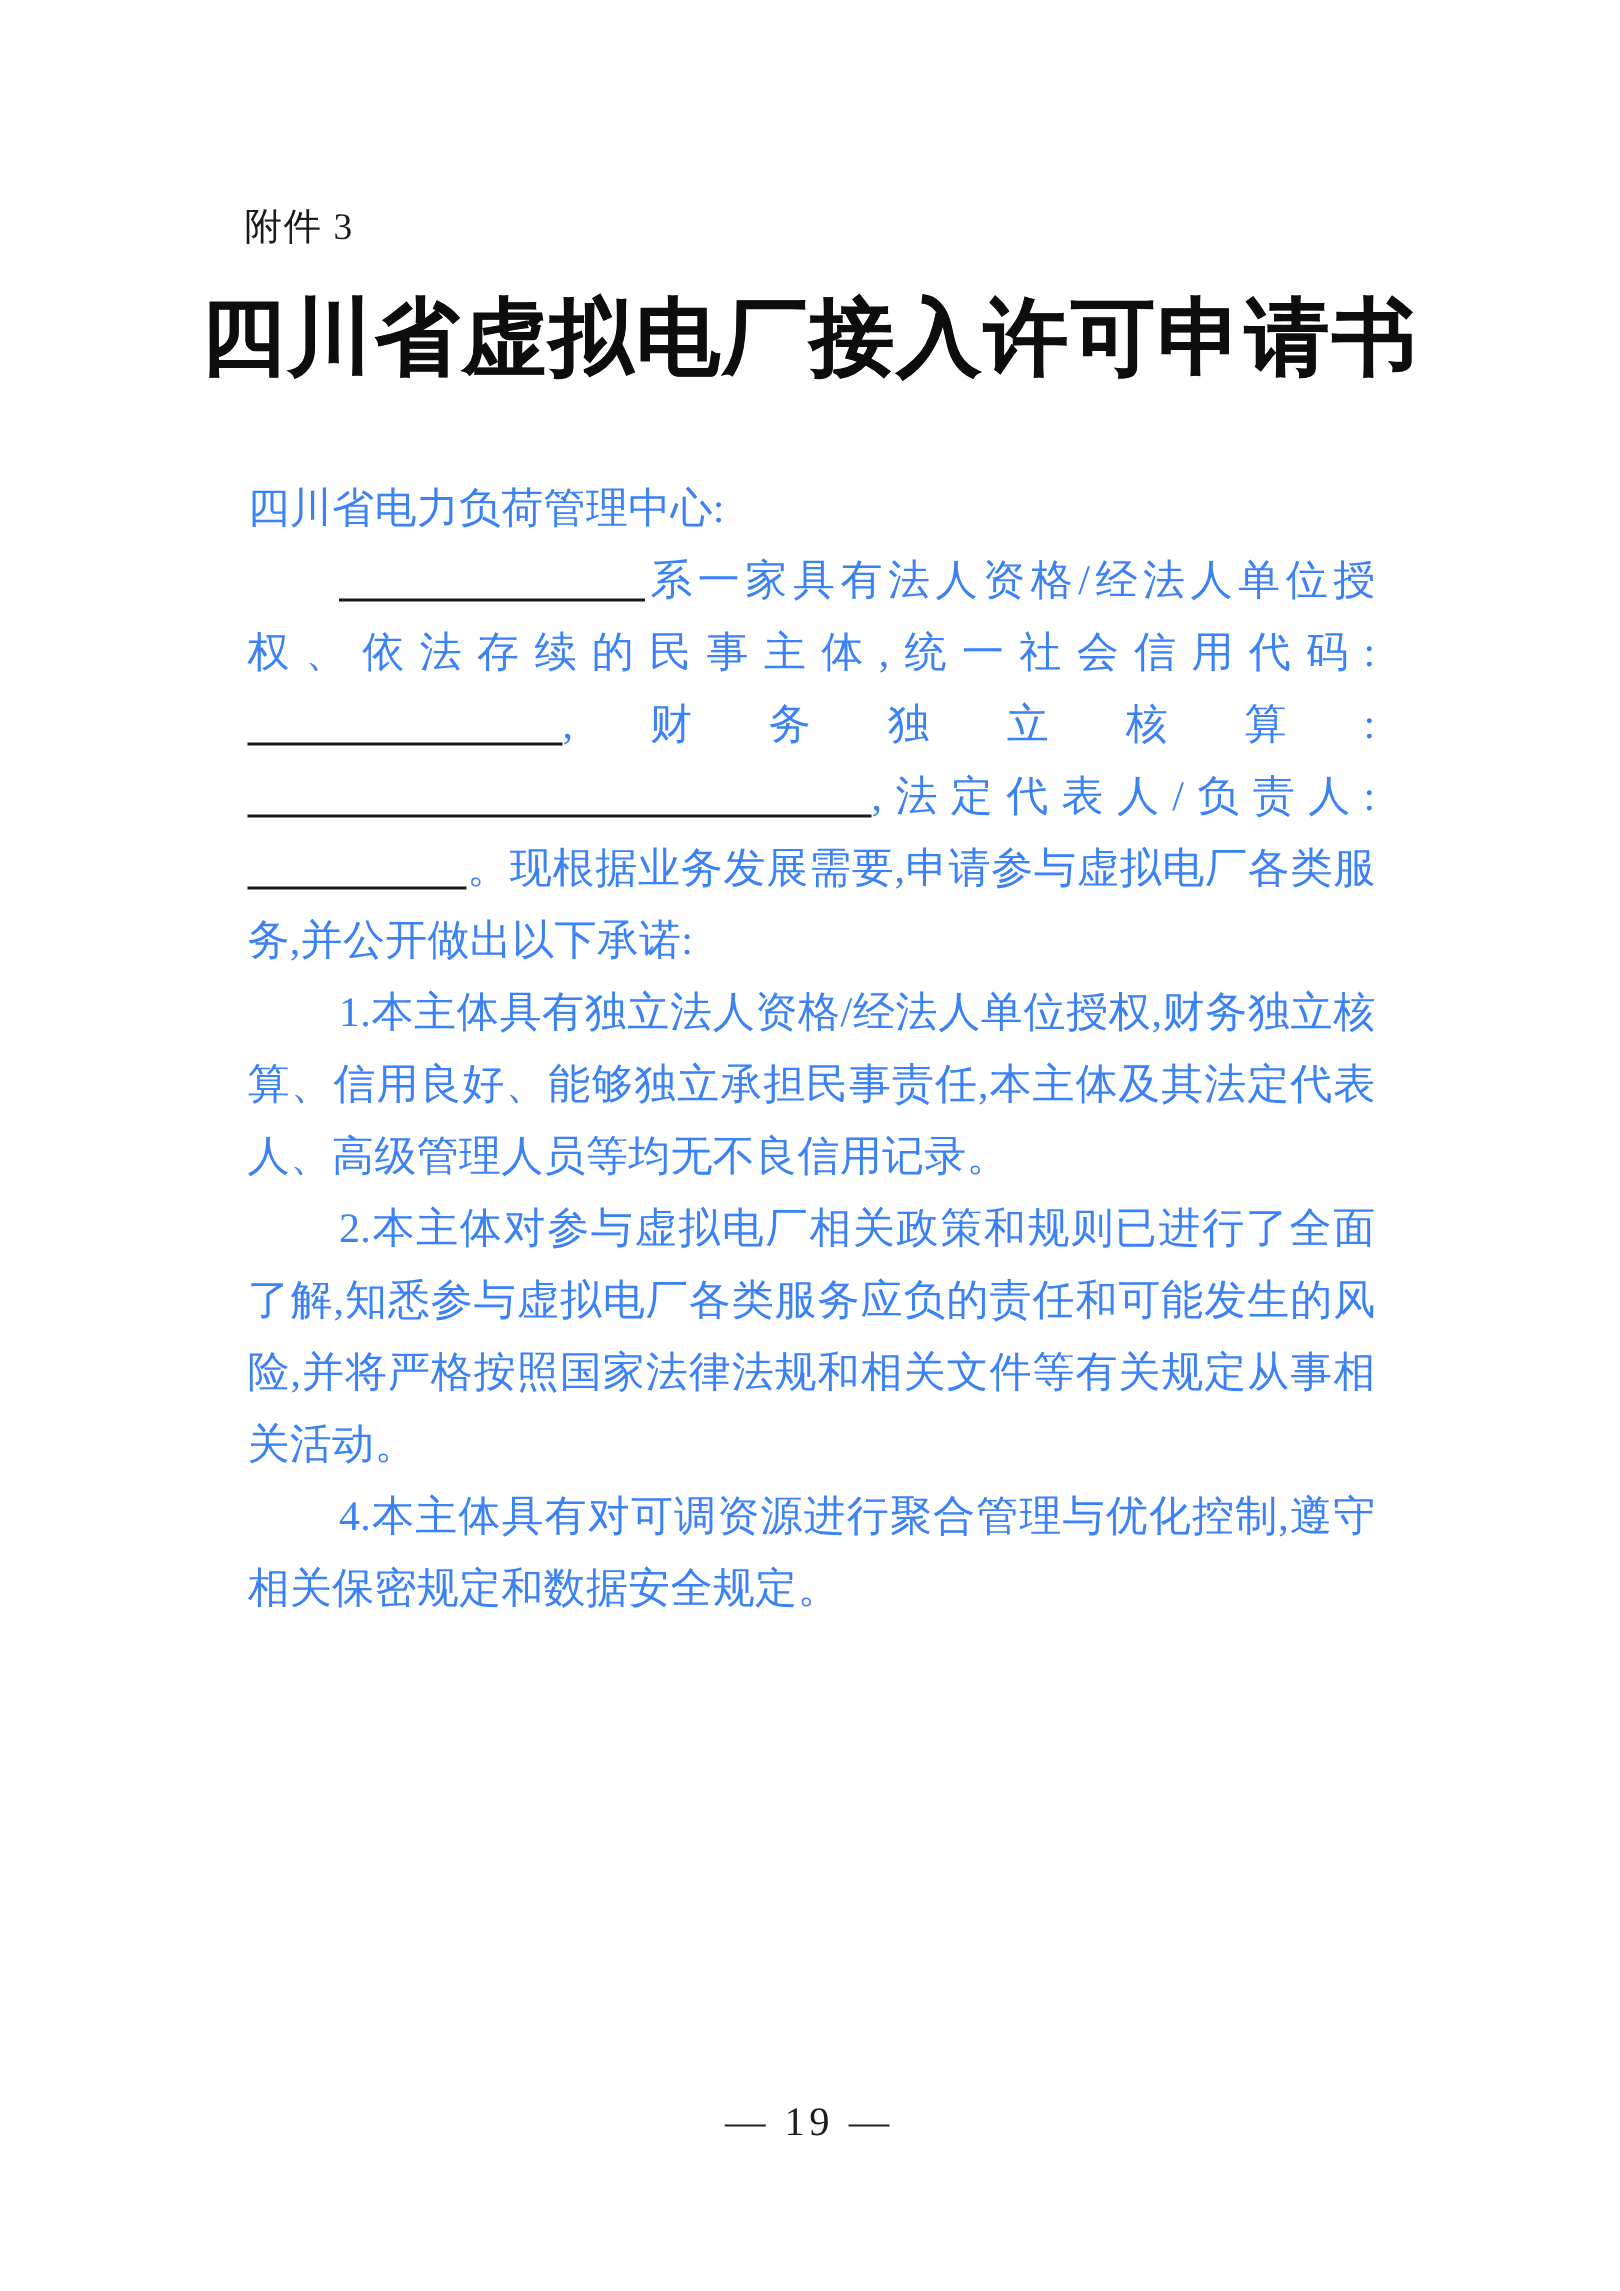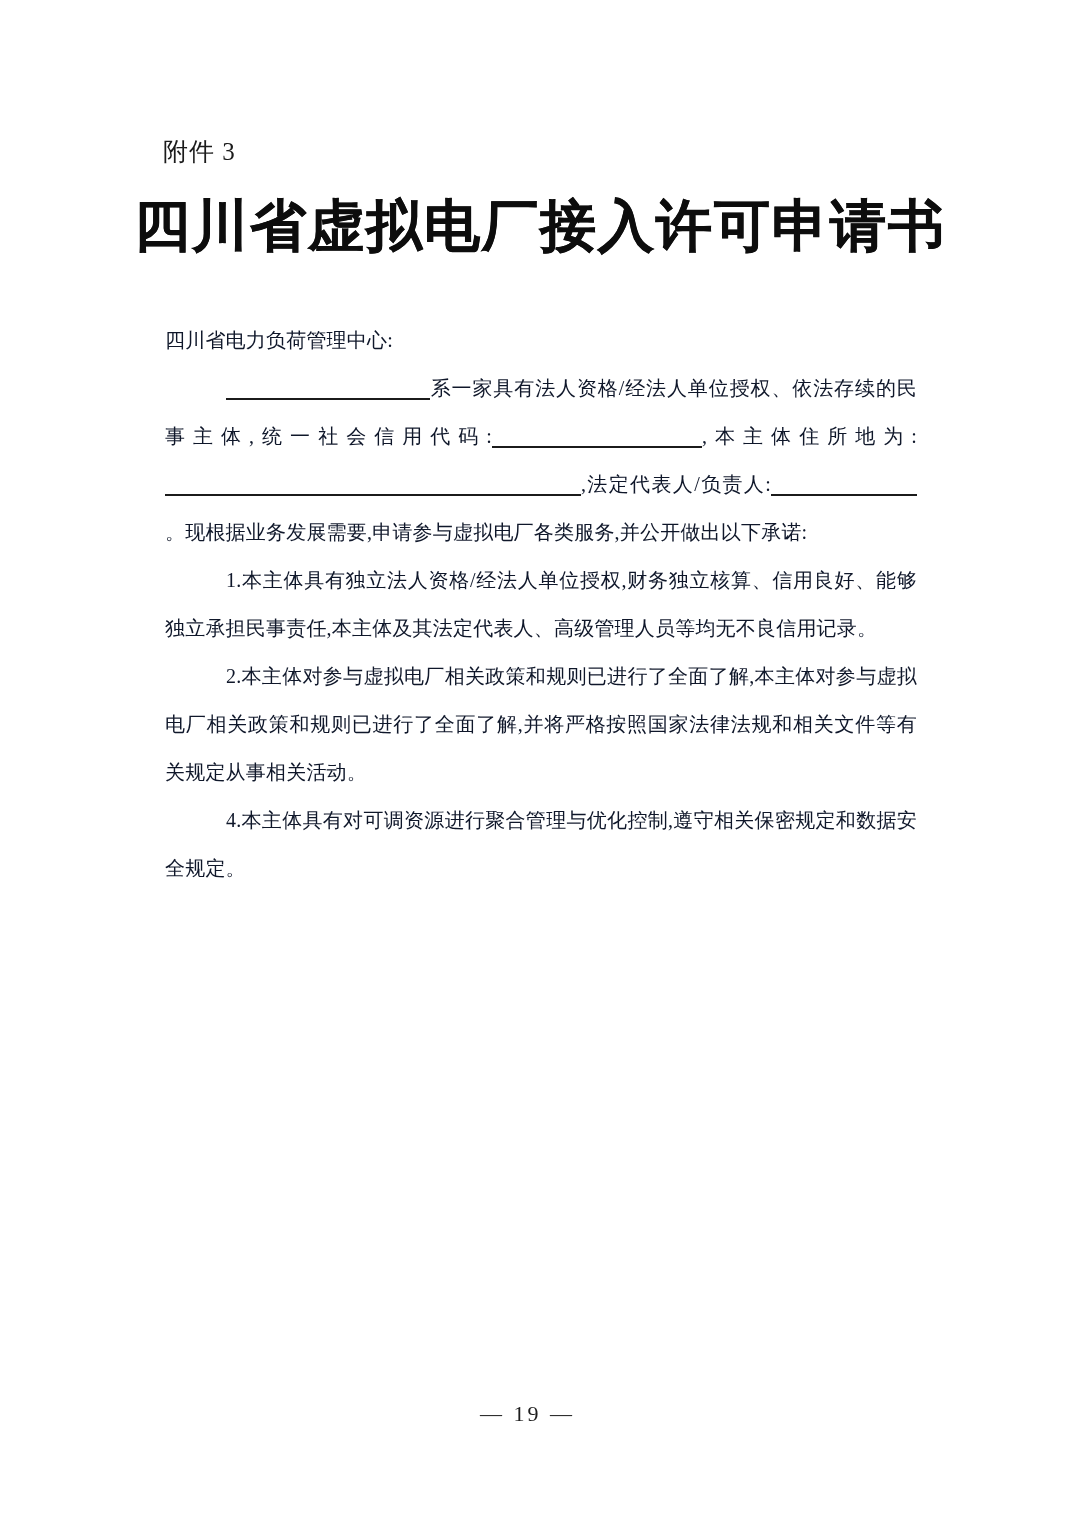--- a/index.html
+++ b/index.html
@@ -55,26 +55,26 @@
 
   
   .body-block {
     position: absolute;
     left: 165px;
     top: 316px;
     width: 752px;
   }
 
   .para {
-    font-size: 20px;
+    font-size: 28px;
     line-height: 48px;
     letter-spacing: 0.2px;
     text-align: justify;
     text-justify: inter-ideograph;
-    color: #0f172a;
+    color: #3b82f6;
     margin: 0;
   }
   .para.indent { text-indent: 61px; }
   .para.salutation { text-indent: 0; }
 
   
   .blank {
     display: inline-block;
     border-bottom: 2px solid #1b1b1b;
     vertical-align: -5px;
@@ -83,48 +83,48 @@
   .blank-xs { width: 146px; }
   .blank-sm { width: 204px; }
   .blank-md { width: 210px; }
   .blank-lg { width: 416px; }
 
   .num { font-family: "Liberation Serif", serif; }
 
   
   .page-number {
     position: absolute;
-    left: 0;
+    left: 12px;
     top: 1396px;
     width: 1055px;
     text-align: center;
-    font-size: 22px;
+    font-size: 27px;
     line-height: 36px;
     letter-spacing: 3px;
     color: #1d1d1d;
   }
 </style>
 </head>
 <body>
 
 <div class="page">
 
   <div class="attachment-label">附件 3</div>
 
   <div class="doc-title">四川省虚拟电厂接入许可申请书</div>
 
   <div class="body-block">
 
     <p class="para salutation">四川省电力负荷管理中心:</p>
 
-    <p class="para indent"><span class="blank blank-sm"></span><span>系一家具有法人资格/经法人单位授权、依法存续的民事主体,统一社会信用代码:</span><span class="blank blank-md"></span><span>,本主体住所地为:</span><span class="blank blank-lg"></span><span>,法定代表人/负责人:</span><span class="blank blank-xs"></span><span>。现根据业务发展需要,申请参与虚拟电厂各类服务,并公开做出以下承诺:</span></p>
+    <p class="para indent"><span class="blank blank-sm"></span><span>系一家具有法人资格/经法人单位授权、依法存续的民事主体,统一社会信用代码:</span><span class="blank blank-md"></span><span>,财务独立核算:</span><span class="blank blank-lg"></span><span>,法定代表人/负责人:</span><span class="blank blank-xs"></span><span>。现根据业务发展需要,申请参与虚拟电厂各类服务,并公开做出以下承诺:</span></p>
 
     <p class="para indent"><span class="num">1.</span><span>本主体具有独立法人资格/经法人单位授权,财务独立核算、信用良好、能够独立承担民事责任,本主体及其法定代表人、高级管理人员等均无不良信用记录。</span></p>
 
-    <p class="para indent"><span class="num">2.</span><span>本主体对参与虚拟电厂相关政策和规则已进行了全面了解,本主体对参与虚拟电厂相关政策和规则已进行了全面了解,并将严格按照国家法律法规和相关文件等有关规定从事相关活动。</span></p>
+    <p class="para indent"><span class="num">2.</span><span>本主体对参与虚拟电厂相关政策和规则已进行了全面了解,知悉参与虚拟电厂各类服务应负的责任和可能发生的风险,并将严格按照国家法律法规和相关文件等有关规定从事相关活动。</span></p>
 
 
     <p class="para indent"><span class="num">4.</span><span>本主体具有对可调资源进行聚合管理与优化控制,遵守相关保密规定和数据安全规定。</span></p>
 
 
   </div>
 
   <div class="page-number">— 19 —</div>
 
 </div>

